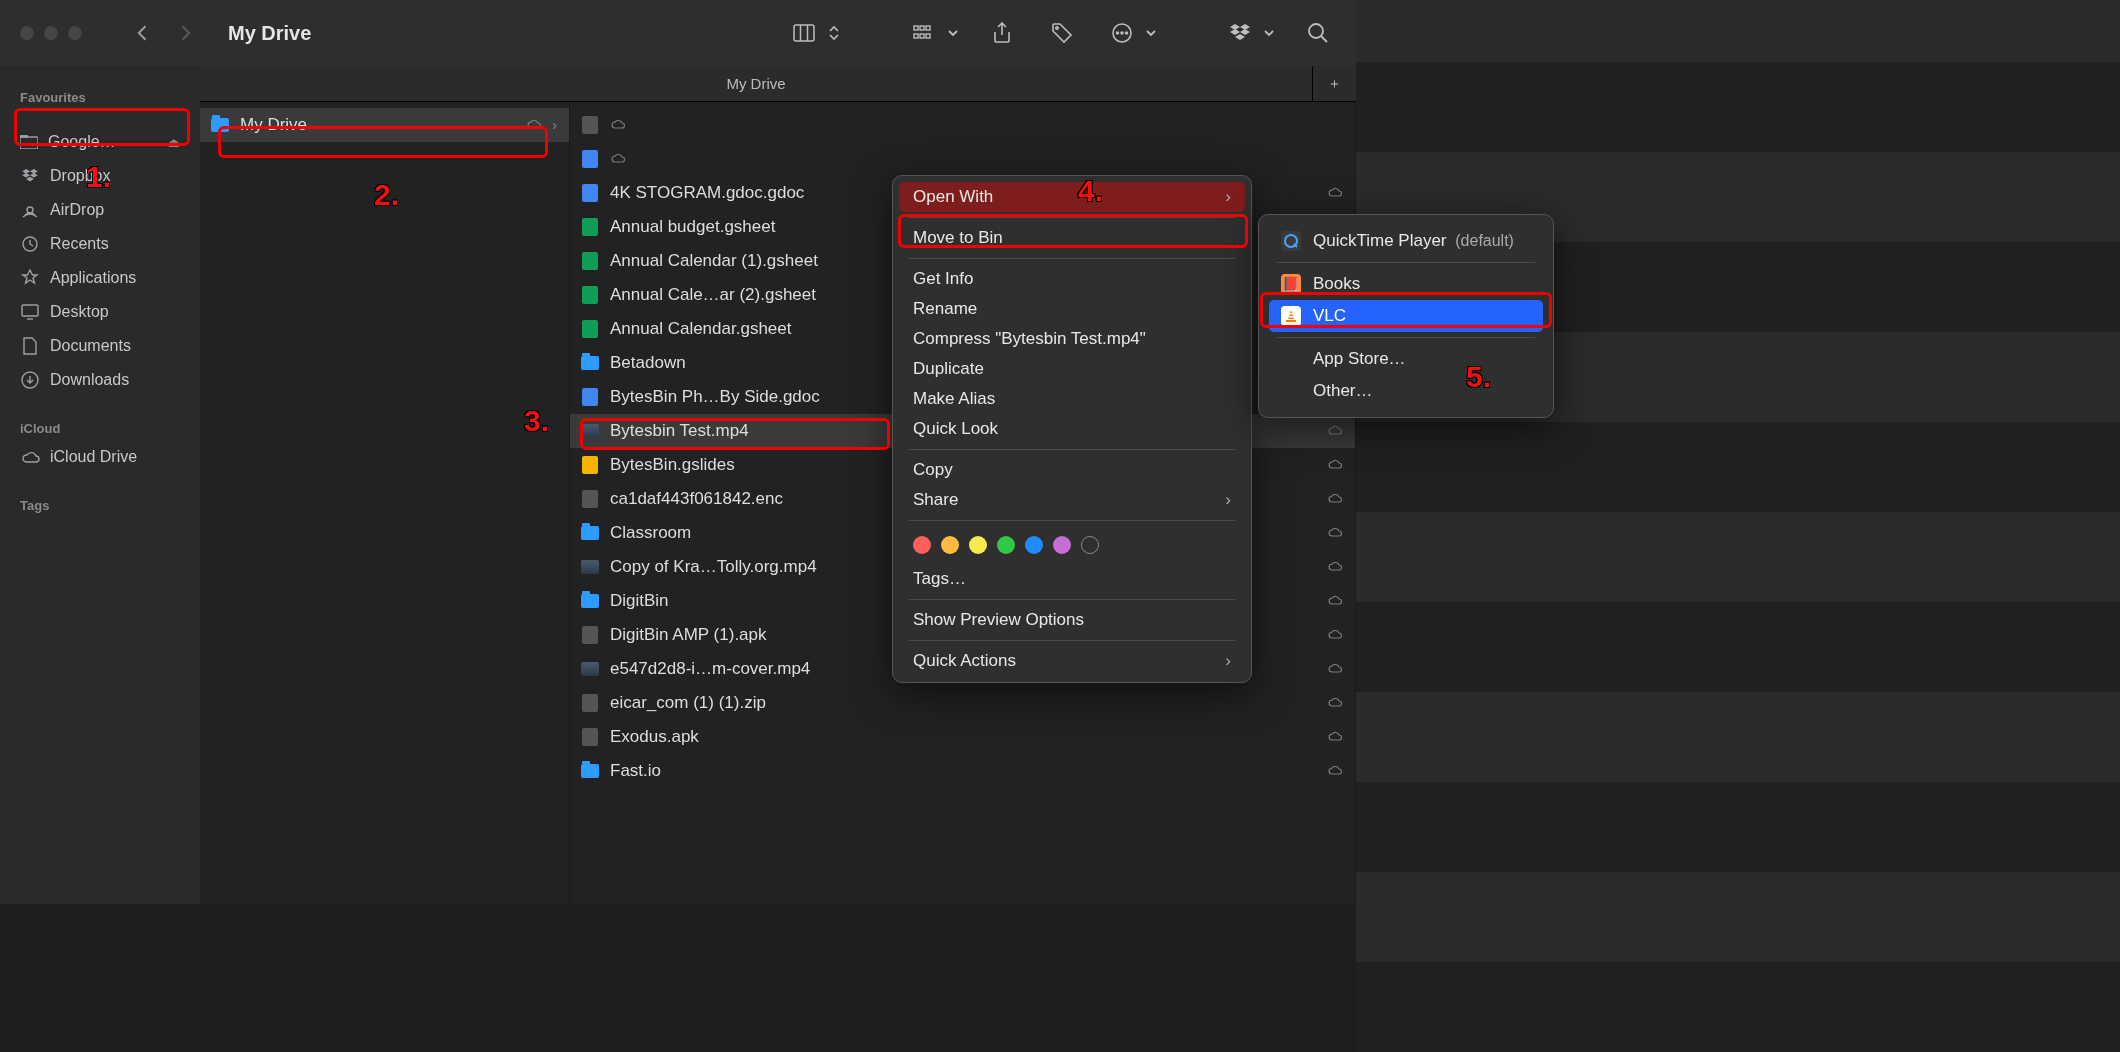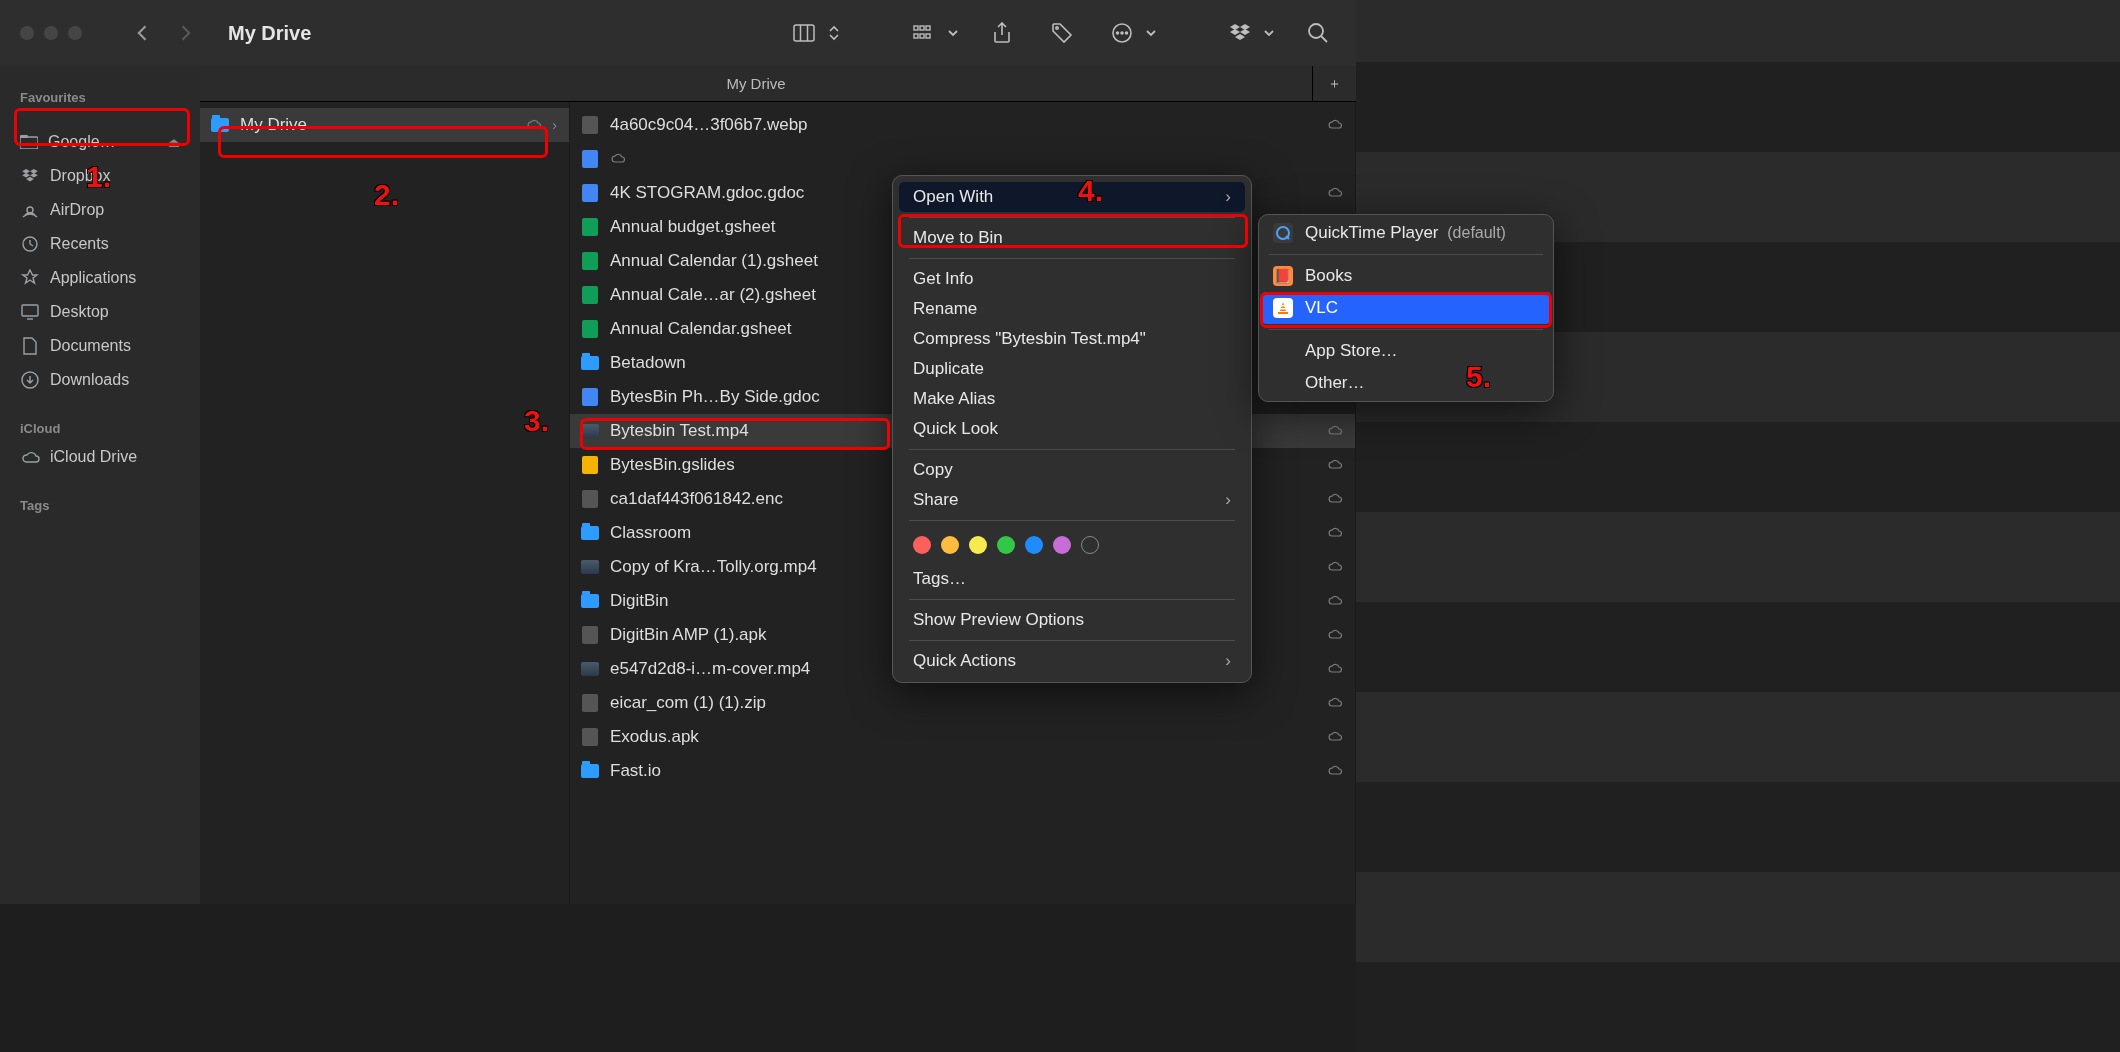--- a/index.html
+++ b/index.html
@@ -145,36 +145,36 @@
     padding:6px;
     color:#e8e8e8;
     font-size:17px;
   }
   .cm-item {
     padding:5px 14px;
     border-radius:5px;
     display:flex; align-items:center;
   }
   .cm-item .chev { margin-left:auto; color:#aaa; }
-  .cm-item.sel { background:#0f172a; }
+  .cm-item.sel { background:#7f1d1d; }
   .cm-sep { height:1px; background:#4c4c4c; margin:5px 10px; }
   .cm-colors { display:flex; gap:10px; padding:10px 14px; }
   .cm-colors .c { width:18px; height:18px; border-radius:50%; }
 
   
   .openwith {
     position:absolute;
     left: 1258px;
     top: 214px;
     width: 296px;
     background:#2f2f2f;
     border:1px solid #555;
     border-radius:10px;
     box-shadow:0 10px 40px rgba(0,0,0,.6);
-    padding:2px;
+    padding:10px;
     font-size:17px;
     color:#e8e8e8;
     z-index:50;
   }
   .ow-item {
     padding:6px 12px;
     display:flex; align-items:center; gap:12px;
     border-radius:5px;
   }
   .ow-item.sel { background:#2563ff; color:#fff; }
@@ -424,21 +424,20 @@
                   <path d="M5 10h7a2.5 2.5 0 000-5 4 4 0 00-7-.8A2.8 2.8 0 005 10z"></path>
                 </svg></span>
               <span class="chev">›</span>
             </div>
           </div>
         <div class="col col2" id="col2">
             <div class="row-item">
               <span class="ficon">
                 <span class="file-gray"></span>
               </span>
-              <span class="label">4a60c9c04…3f06b7.webp</span>
               <span class="cloud"><svg width="16" height="12" viewBox="0 0 16 12" fill="none" stroke="currentColor" stroke-width="1.2">
                   <path d="M5 10h7a2.5 2.5 0 000-5 4 4 0 00-7-.8A2.8 2.8 0 005 10z"></path>
                 </svg></span>
             </div>
             <div class="row-item">
               <span class="ficon">
                 <span class="doc-blue"></span>
               </span>
               <span class="cloud"><svg width="16" height="12" viewBox="0 0 16 12" fill="none" stroke="currentColor" stroke-width="1.2">
                   <path d="M5 10h7a2.5 2.5 0 000-5 4 4 0 00-7-.8A2.8 2.8 0 005 10z"></path>

